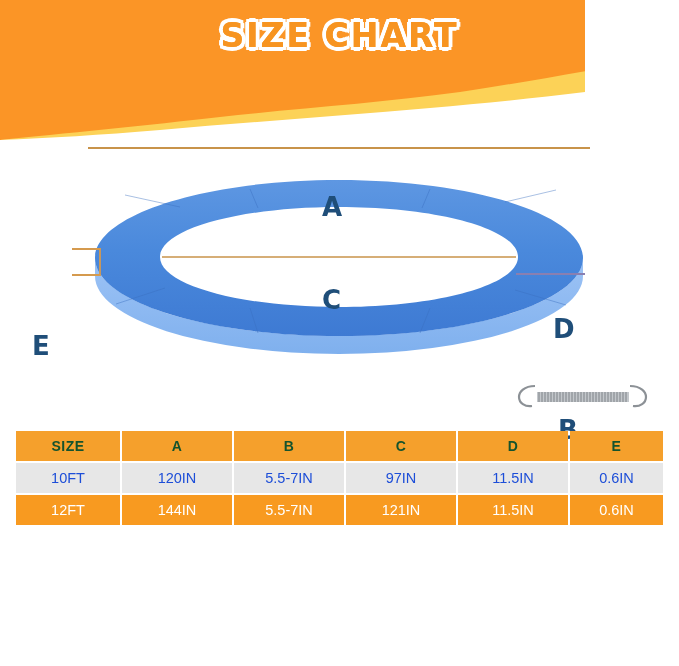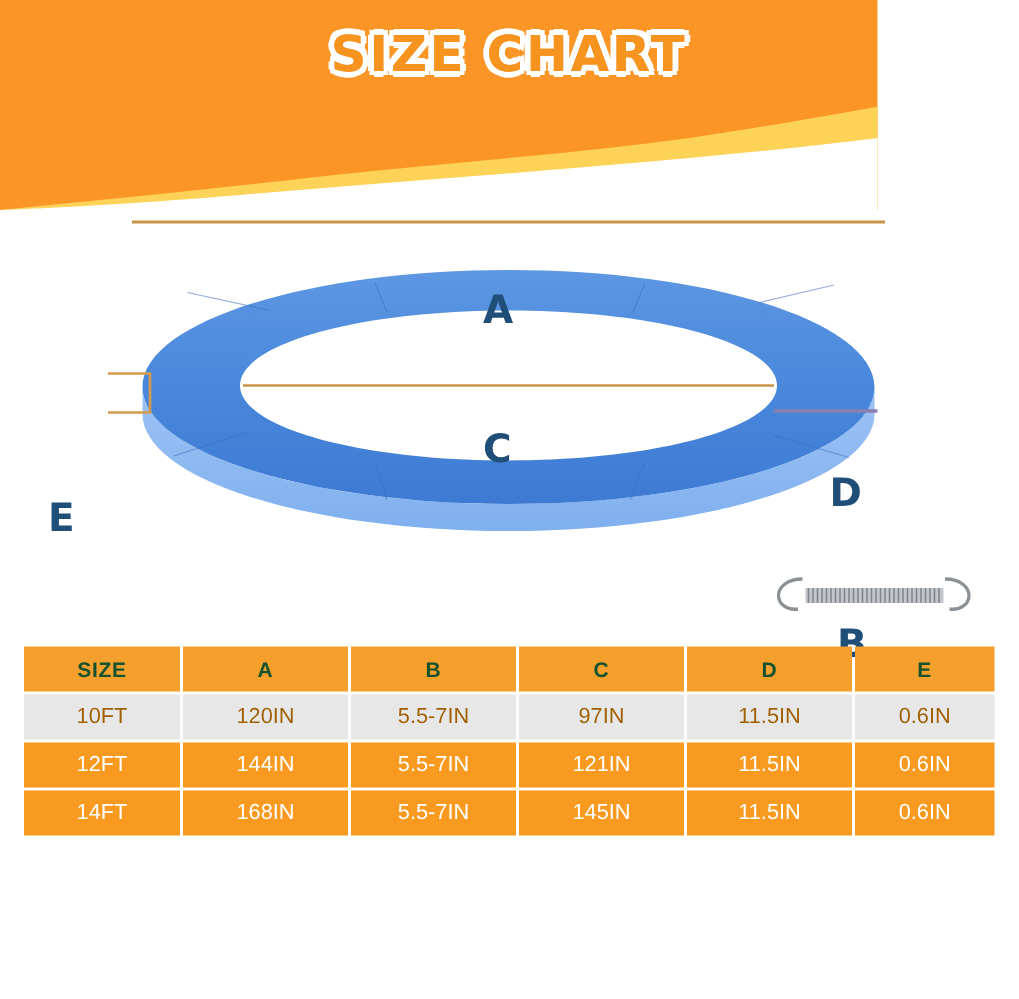--- a/index.html
+++ b/index.html
@@ -100,21 +100,21 @@
   }
   #size-table th {
     background: #F5A02C;
     color: #14532d;
     font-weight: bold;
     letter-spacing: 0.5px;
     font-size: 14px;
   }
   tr.row-light td {
     background: #E7E7E7;
-    color: #a16207;
+    color: #1d4ed8;
     font-weight: normal;
   }
   tr.row-dark td {
     background: #F89A20;
     color: #ffffff;
     font-weight: normal;
   }
   #size-table col.c-size { width: 104px; }
   #size-table col.c-a { width: 110px; }
   #size-table col.c-b { width: 110px; }
@@ -250,22 +250,14 @@
       <td>0.6IN</td>
     </tr>
     <tr class="row-dark">
       <td>12FT</td>
       <td>144IN</td>
       <td>5.5-7IN</td>
       <td>121IN</td>
       <td>11.5IN</td>
       <td>0.6IN</td>
     </tr>
-    <tr class="row-dark">
-      <td>14FT</td>
-      <td>168IN</td>
-      <td>5.5-7IN</td>
-      <td>145IN</td>
-      <td>11.5IN</td>
-      <td>0.6IN</td>
-    </tr>
   </tbody>
 </table>
 
 </body></html>

